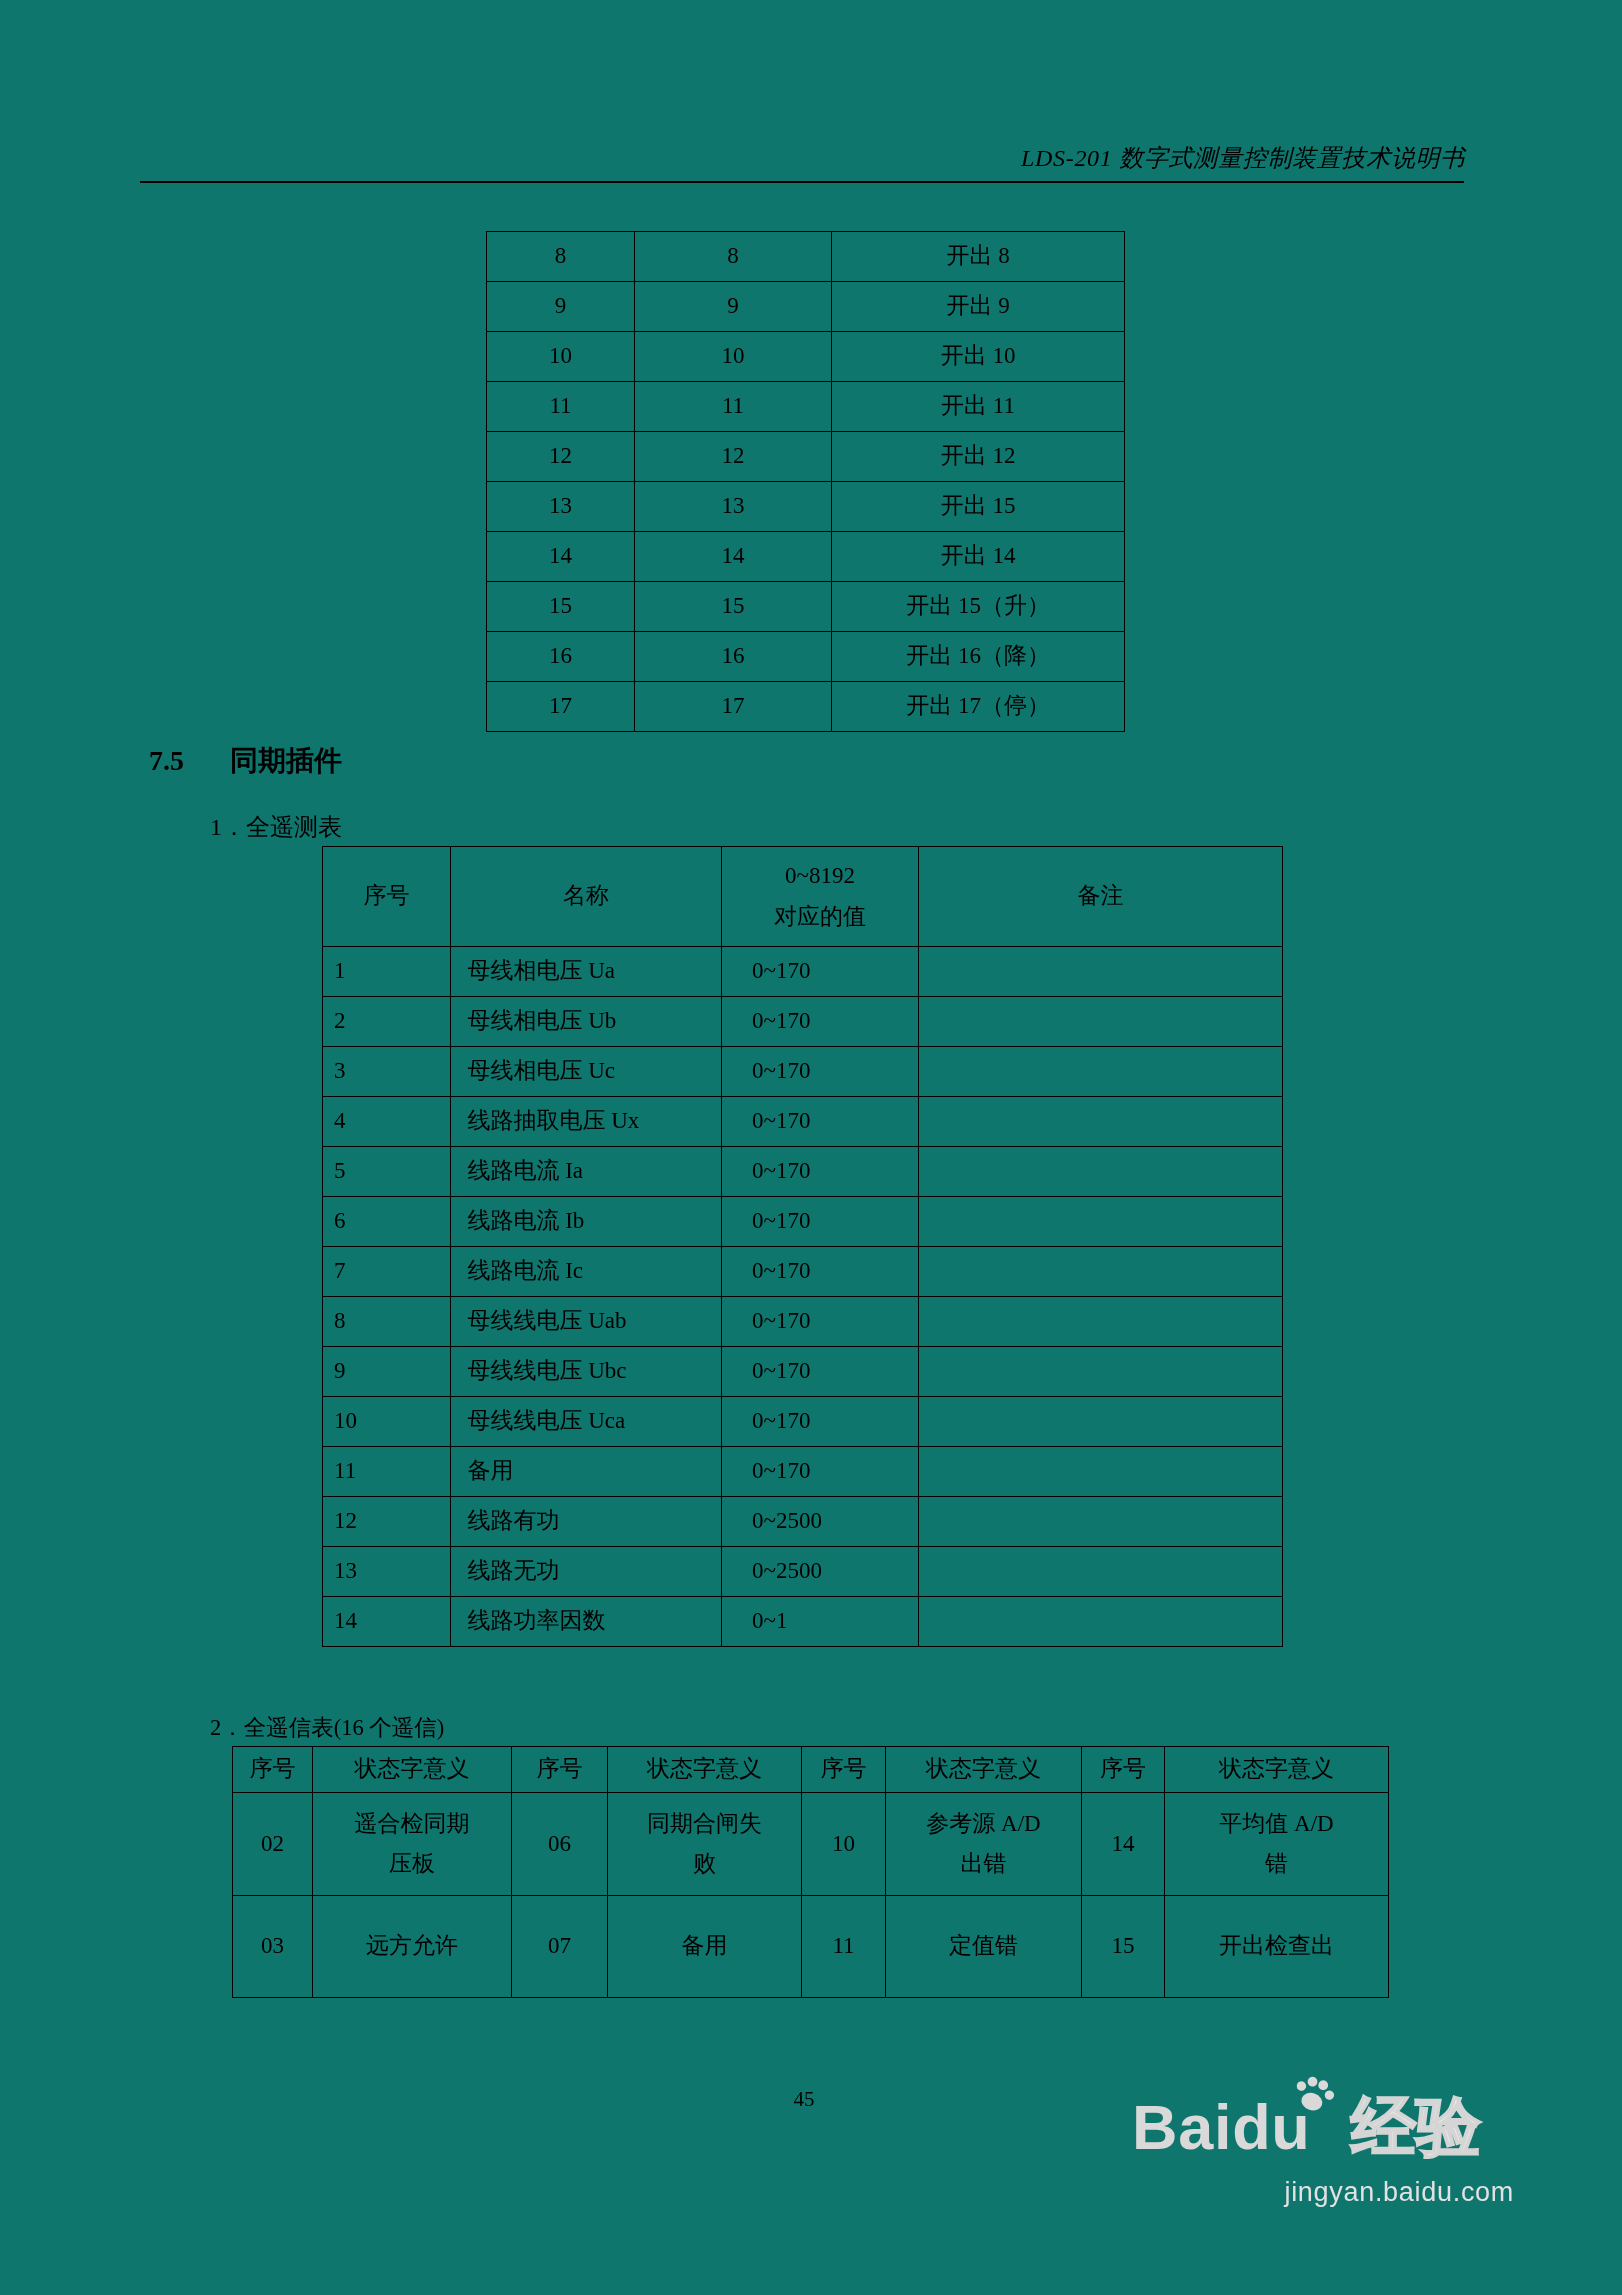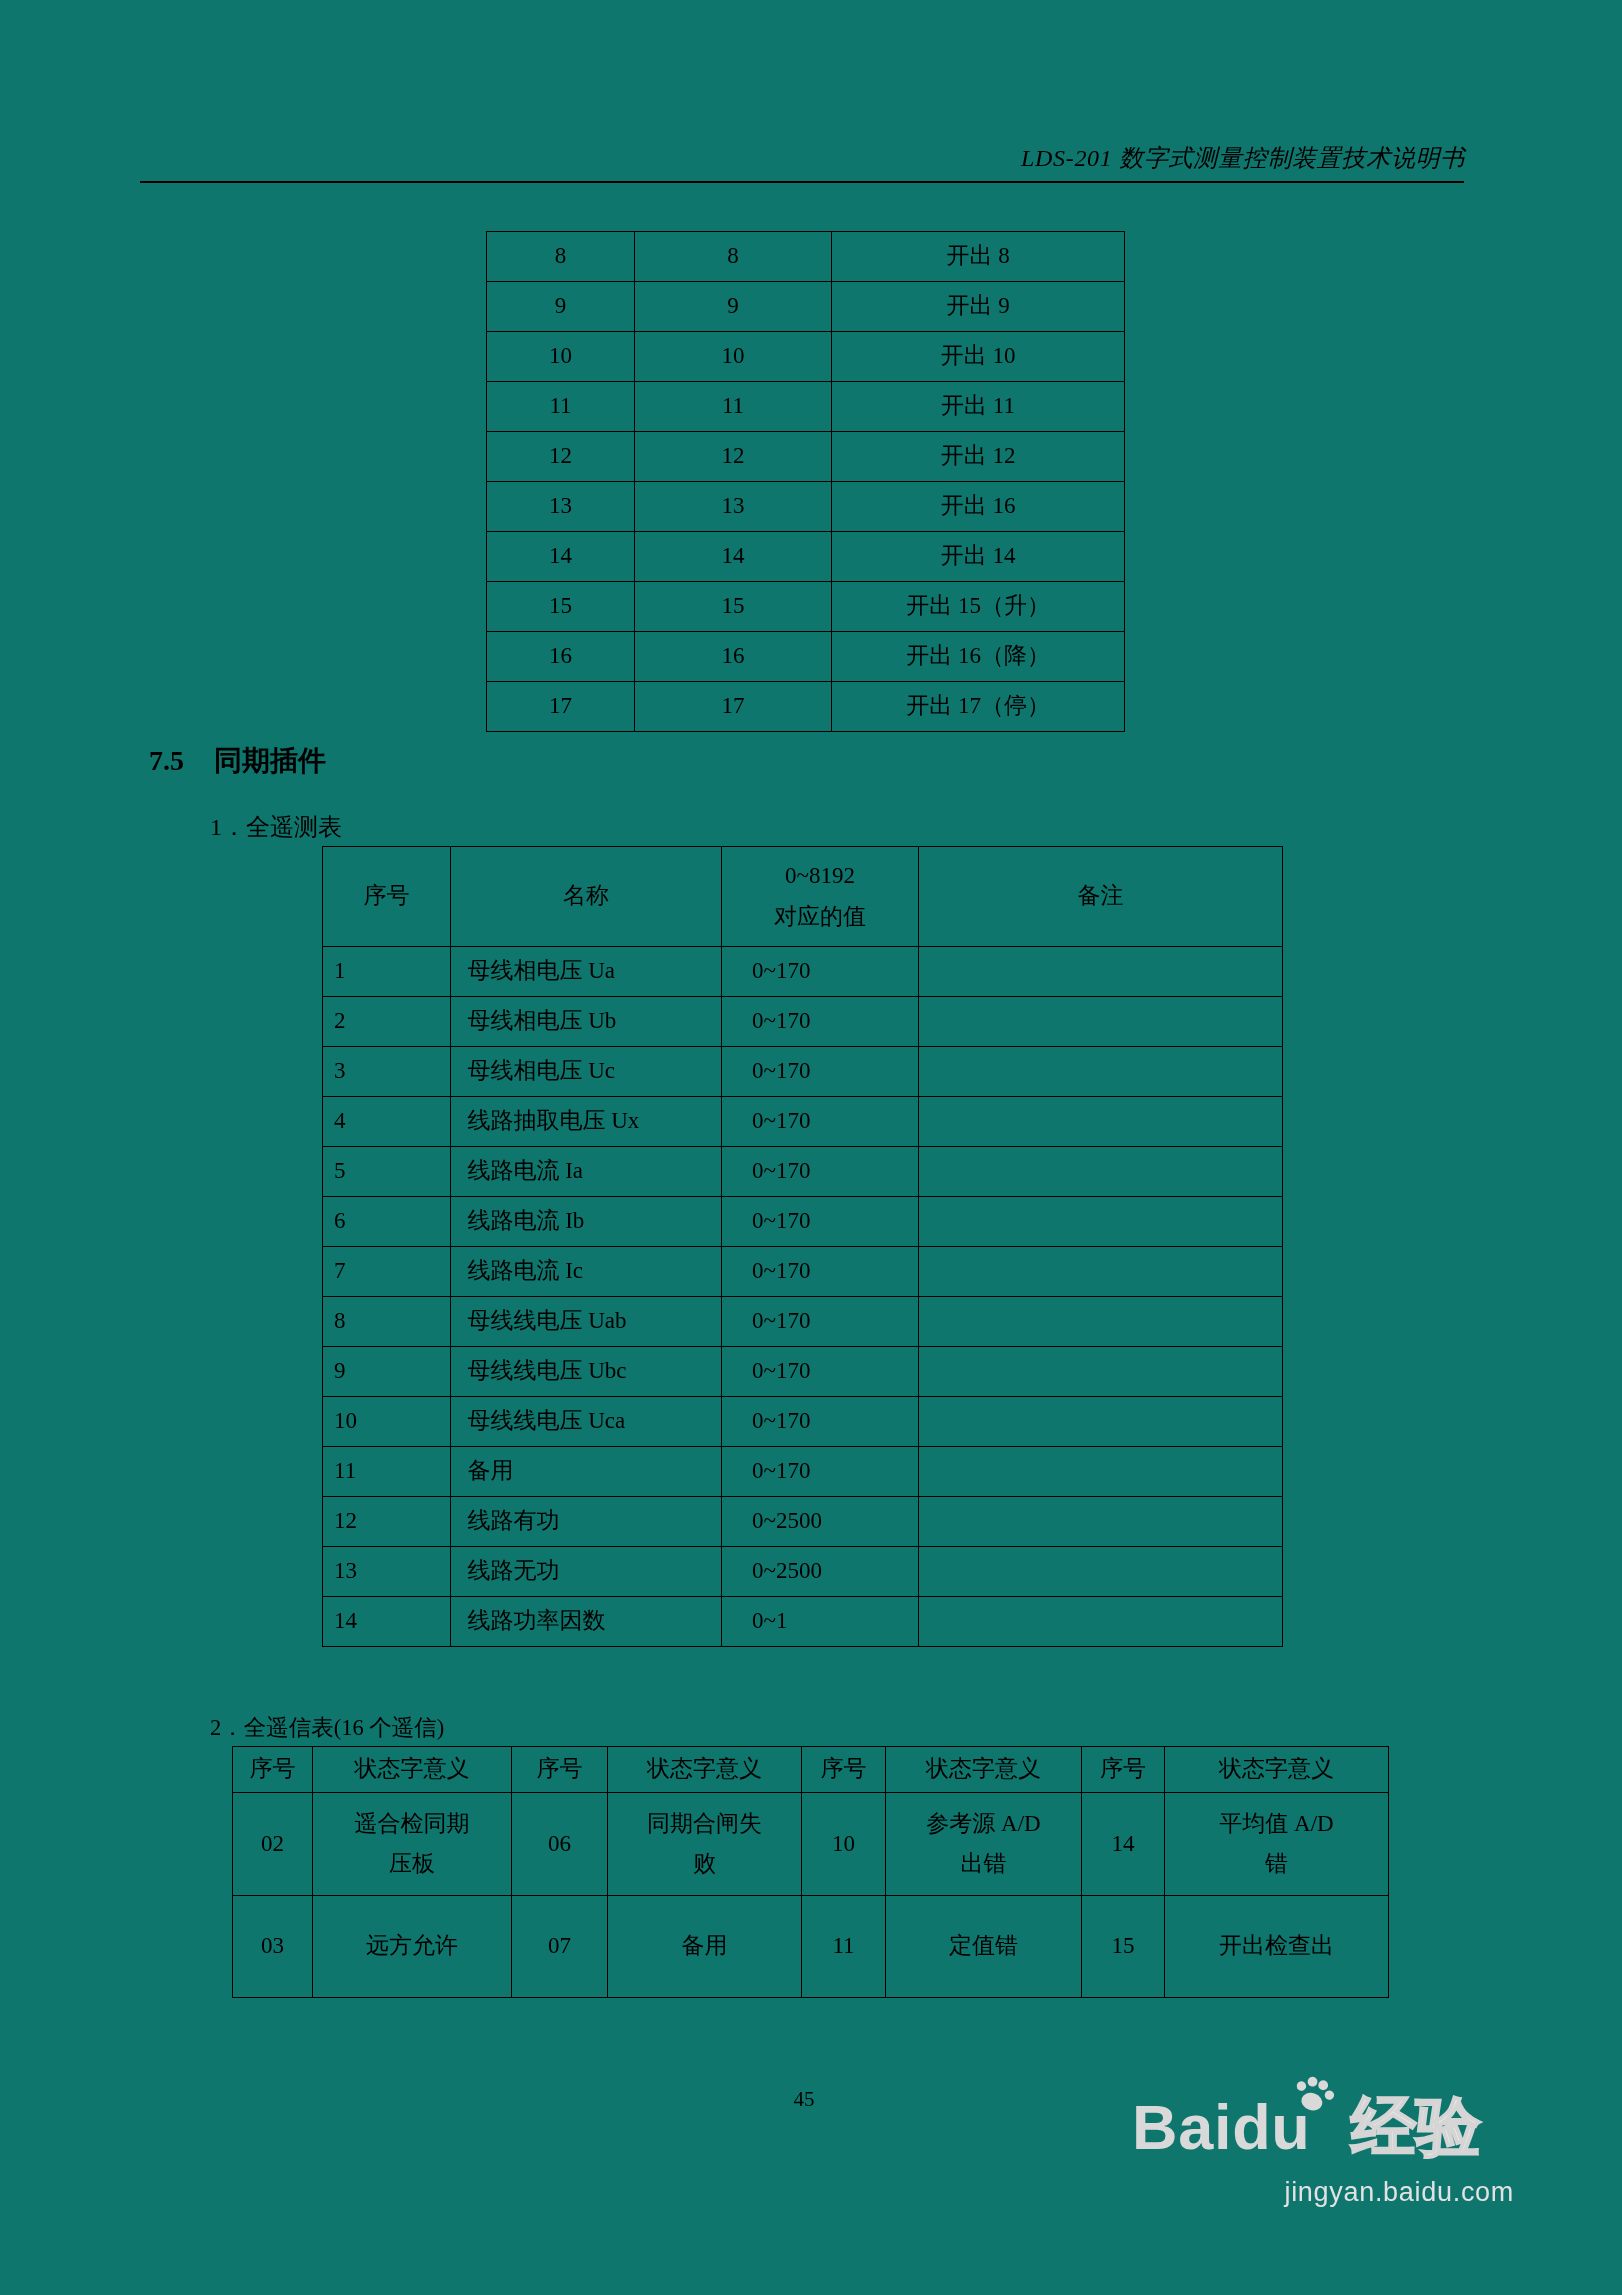--- a/index.html
+++ b/index.html
@@ -18,21 +18,21 @@
   table { border-collapse:collapse; table-layout:fixed; }
   td, th { border:1.4px solid #000; font-size:23px; font-weight:normal; white-space:pre-line; line-height:1.75; vertical-align:middle; overflow:hidden; }
 
   
   .output-table { position:absolute; left:486px; top:231px; width:638px; }
   .output-table tr { height:50px; }
   .output-table td { text-align:center; }
 
   
   .section-heading { position:absolute; left:149px; top:742px; font-size:28px; font-weight:bold; }
-  .section-heading .sec-num { margin-right:30px; }
+  .section-heading .sec-num { margin-right:46px; }
 
   
   .caption-1 { position:absolute; left:210px; top:811px; font-size:24px;text-align:right; }
   .caption-2 { position:absolute; left:210px; top:1712px; font-size:22.5px; }
 
   
   .telemetry-table { position:absolute; left:322px; top:846px; width:960px; }
   .telemetry-table thead tr { height:100px; }
   .telemetry-table tbody tr { height:50px; }
   .telemetry-table th { text-align:center; }
@@ -101,21 +101,21 @@
 
         <tr>
           <td>12</td>
           <td>12</td>
           <td>开出 12</td>
         </tr>
 
         <tr>
           <td>13</td>
           <td>13</td>
-          <td>开出 16</td>
+          <td>开出 15</td>
         </tr>
 
         <tr>
           <td>14</td>
           <td>14</td>
           <td>开出 14</td>
         </tr>
 
         <tr>
           <td>15</td>

